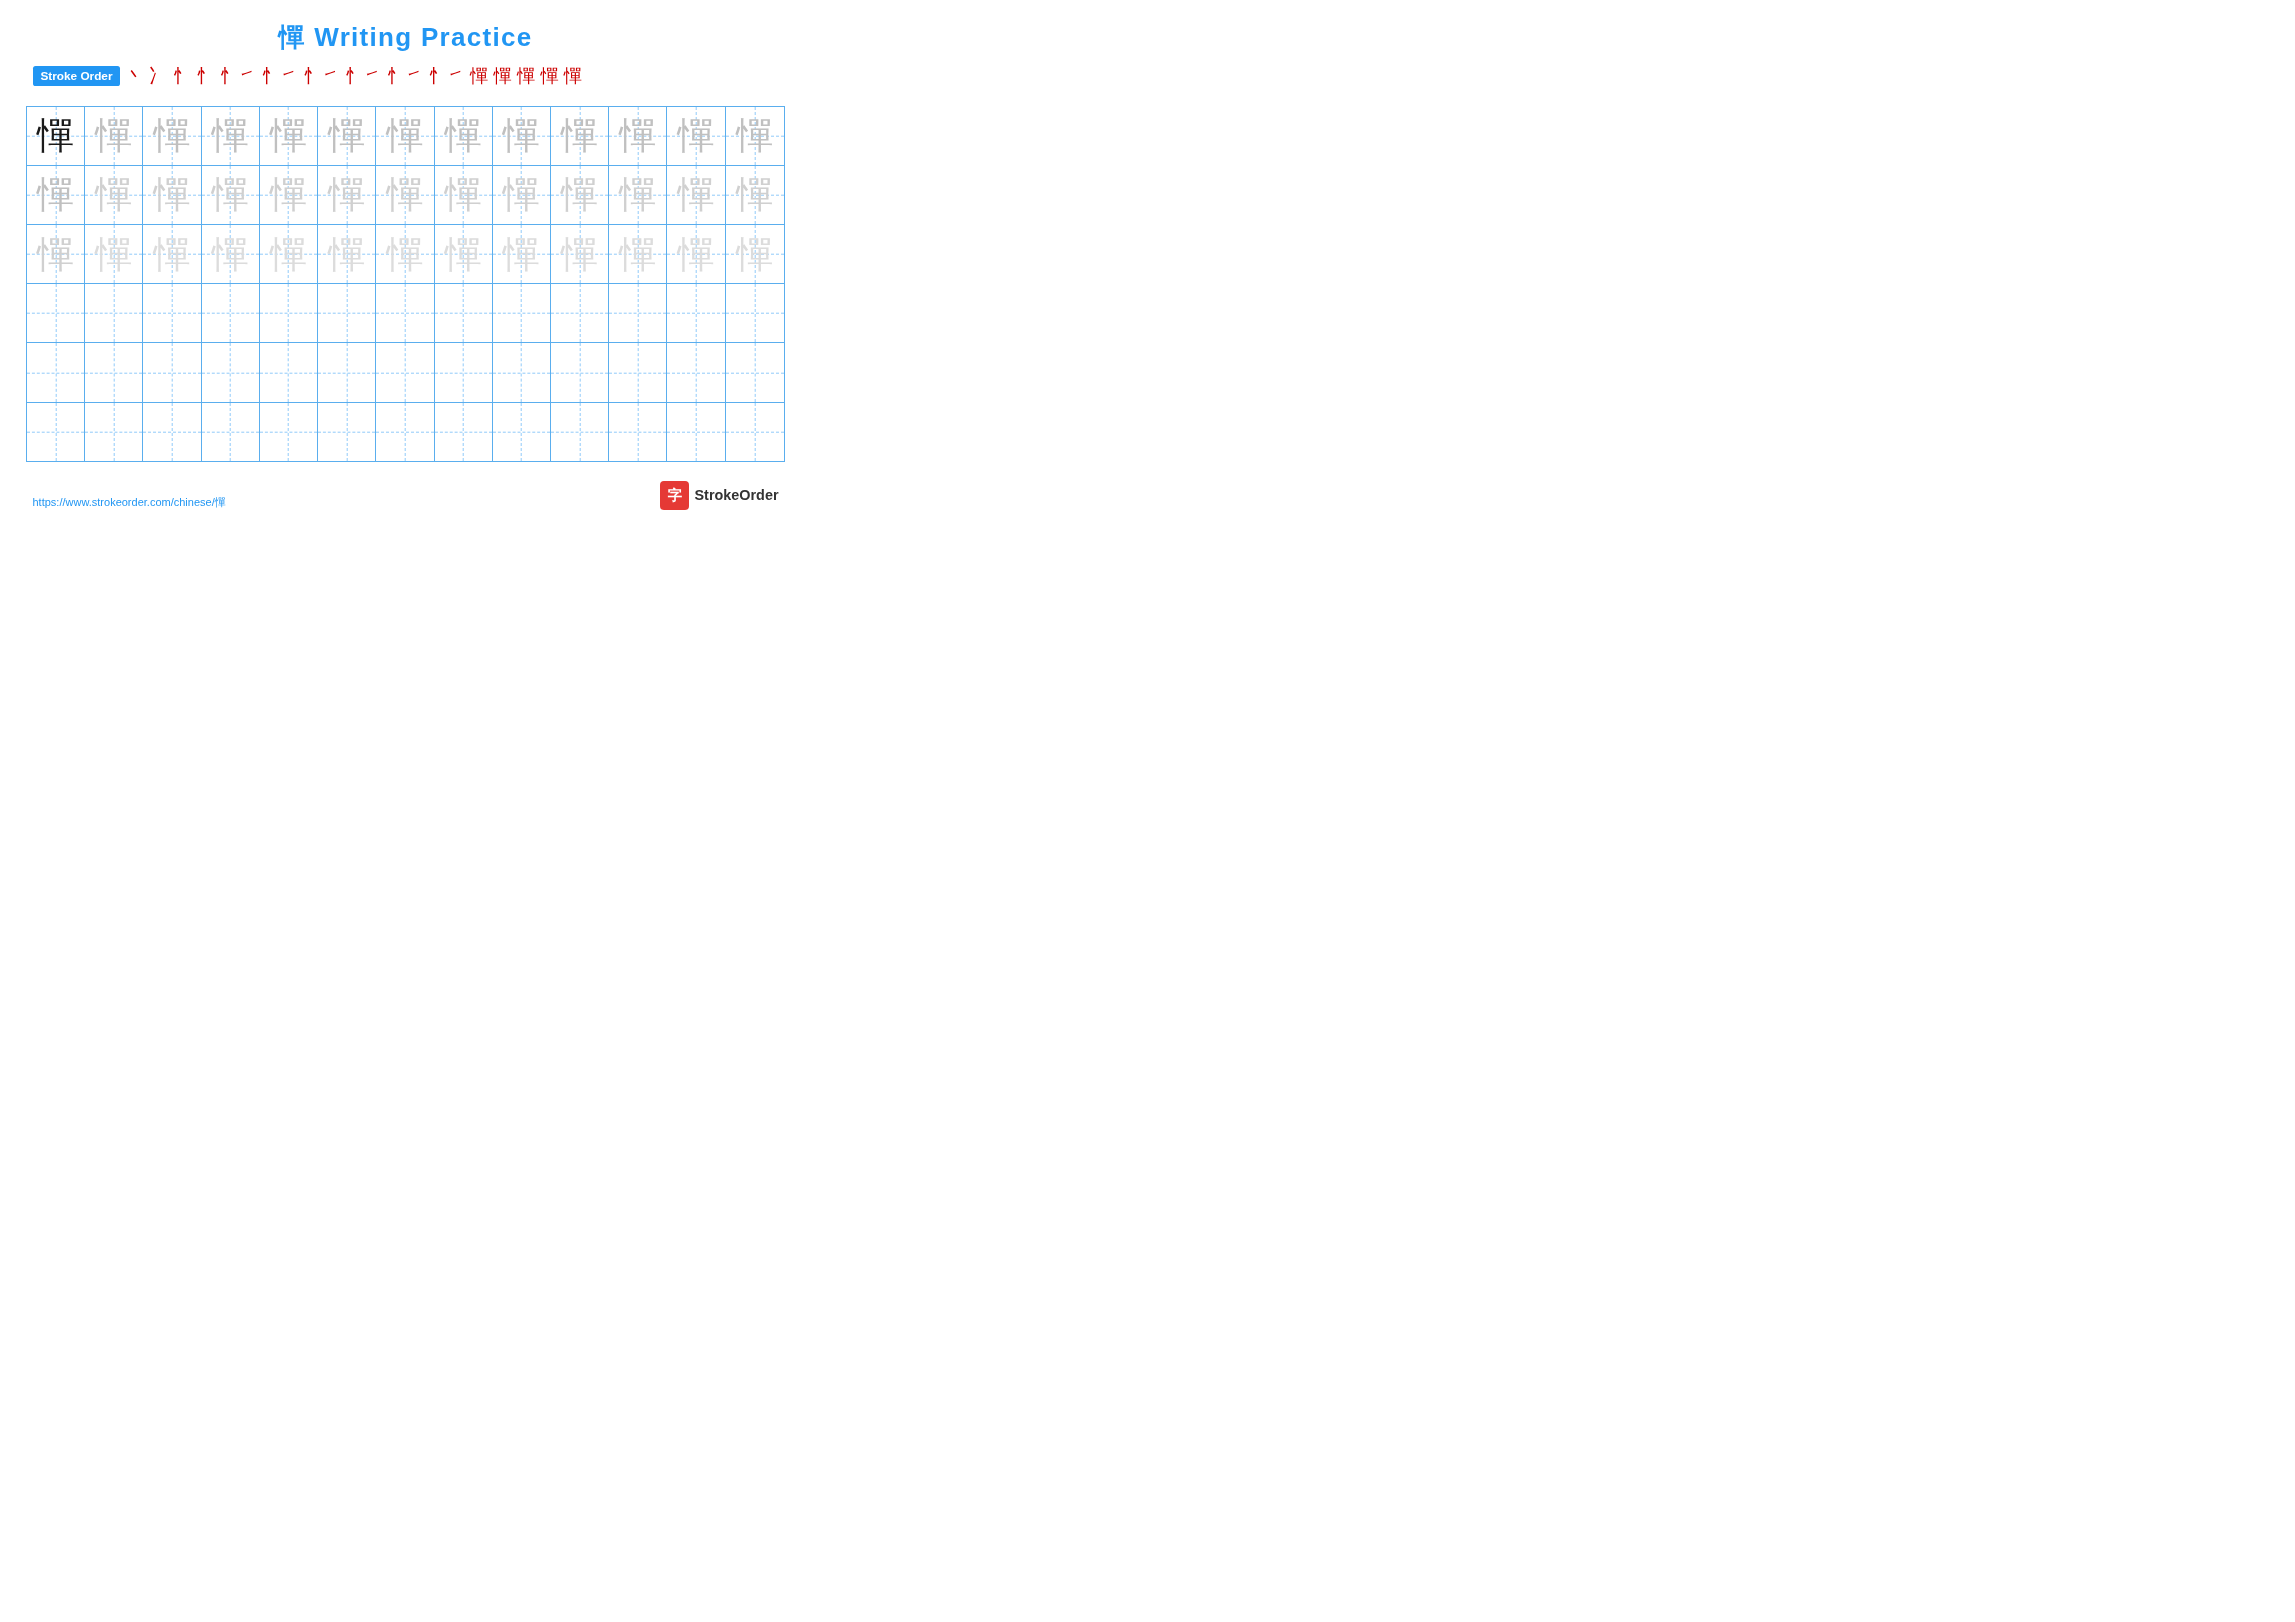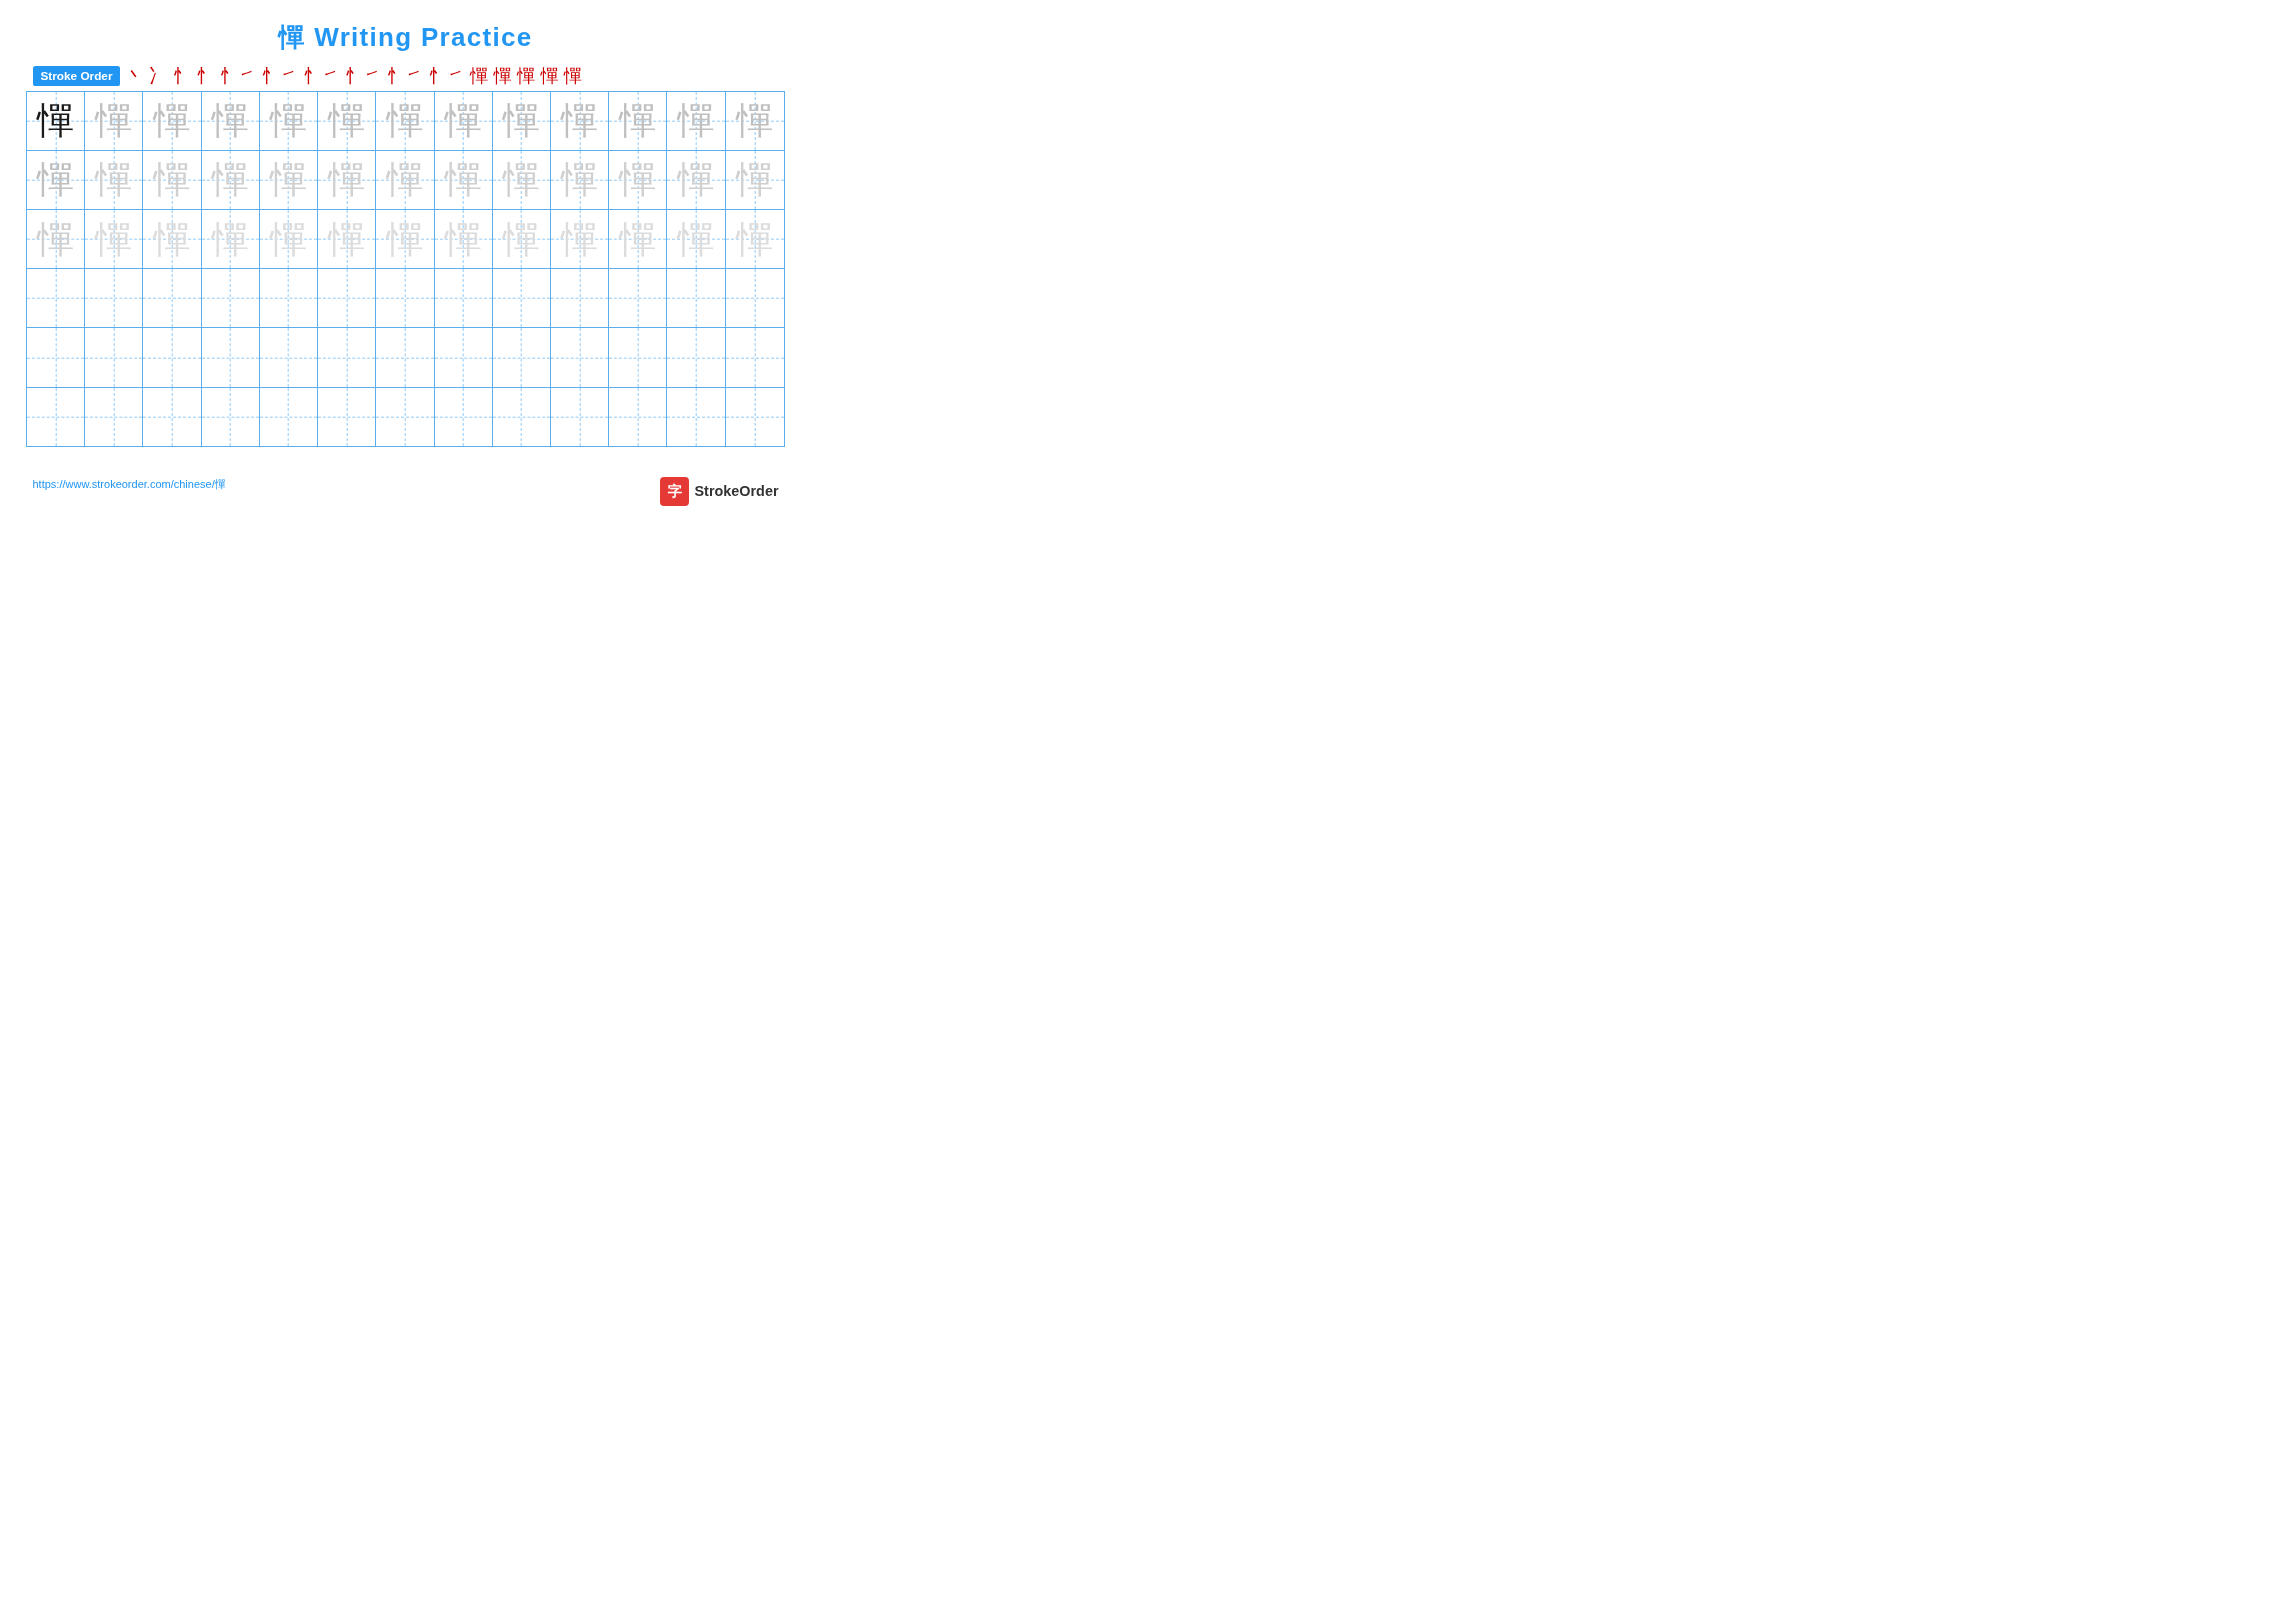--- a/index.html
+++ b/index.html
@@ -18,21 +18,21 @@
       font-weight: bold;
       color: #2196F3;
       margin-bottom: 11.8px;
       letter-spacing: 1.3px;
     }
 
     .stroke-order-row {
       display: flex;
       align-items: center;
       gap: 5.2px;
-      margin-bottom: 5px;
+      margin-bottom: 20px;
       padding: 0 6.5px;
       flex-wrap: wrap;
     }
 
     .stroke-order-badge {
       background: #2196F3;
       color: white;
       font-size: 11.8px;
       font-weight: bold;
       padding: 2.6px 7.9px;
@@ -107,22 +107,22 @@
 
     .char-dark { color: #1a1a1a; }
     .char-light1 { color: #c0c0c0; }
     .char-light2 { color: #d0d0d0; }
     .char-light3 { color: #dcdcdc; }
 
     
     .footer {
       display: flex;
       justify-content: space-between;
-      align-items: flex-start;
-      margin-top: 30px;
+      align-items: flex-end;
+      margin-top: 19px;
       padding: 0 6.5px;
     }
 
     .footer-url {
       color: #2196F3;
       font-size: 11px;
     }
 
     .footer-brand {
       display: flex;

